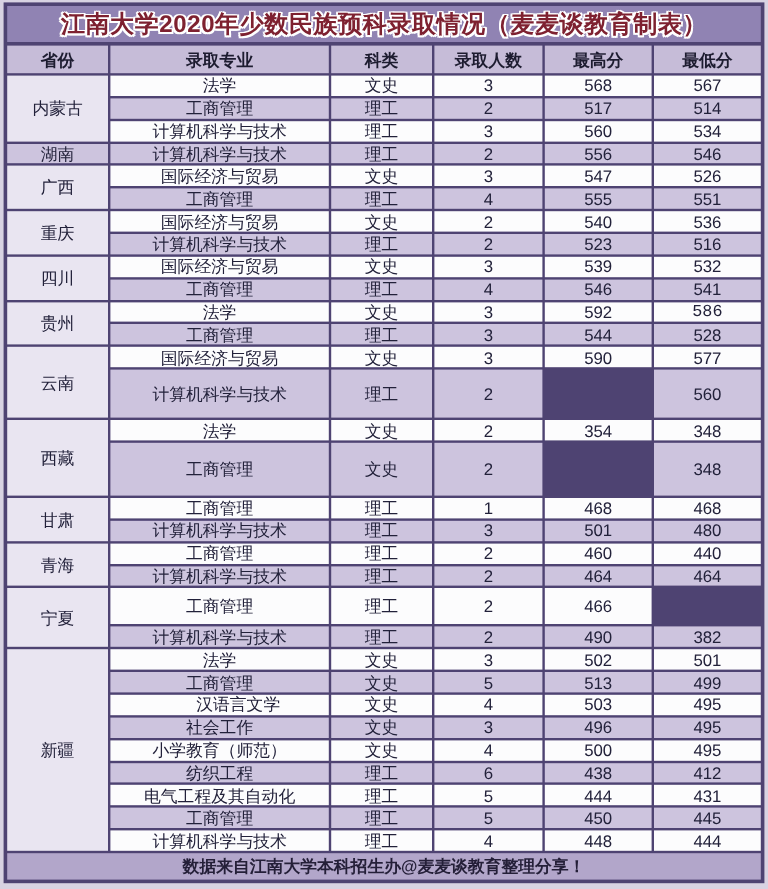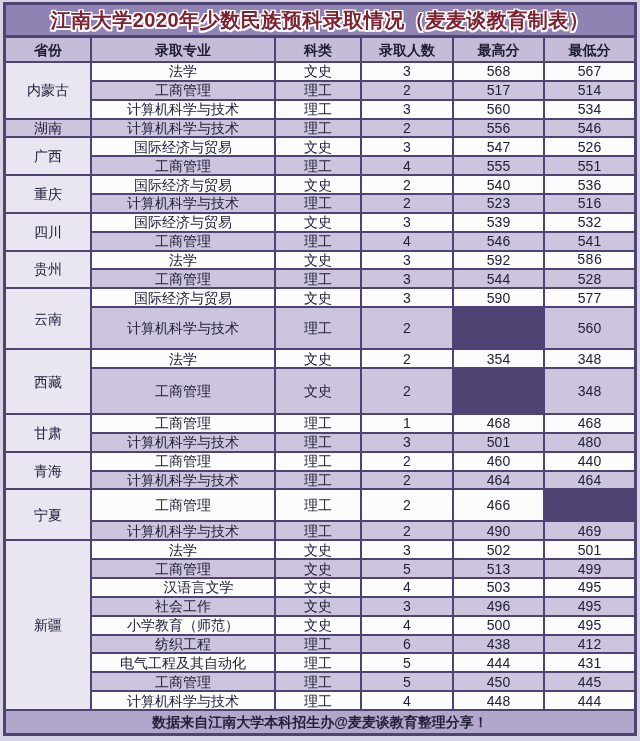--- a/index.html
+++ b/index.html
@@ -211,21 +211,21 @@
         <div class="cell province" style="grid-area: 22 / 1 / span 2;">宁夏</div>
         <div class="cell" style="grid-area: 22 / 2;">工商管理</div>
         <div class="cell" style="grid-area: 22 / 3;">理工</div>
         <div class="cell" style="grid-area: 22 / 4;">2</div>
         <div class="cell" style="grid-area: 22 / 5;">466</div>
         <div class="cell" style="grid-area: 22 / 6; margin-top: 30px;">449</div>
         <div class="cell stripe" style="grid-area: 23 / 2;">计算机科学与技术</div>
         <div class="cell stripe" style="grid-area: 23 / 3;">理工</div>
         <div class="cell stripe" style="grid-area: 23 / 4;">2</div>
         <div class="cell stripe" style="grid-area: 23 / 5;">490</div>
-        <div class="cell stripe" style="grid-area: 23 / 6;">469</div>
+        <div class="cell stripe" style="grid-area: 23 / 6;">382</div>
         <div class="cell province" style="grid-area: 24 / 1 / span 9;">新疆</div>
         <div class="cell" style="grid-area: 24 / 2;">法学</div>
         <div class="cell" style="grid-area: 24 / 3;">文史</div>
         <div class="cell" style="grid-area: 24 / 4;">3</div>
         <div class="cell" style="grid-area: 24 / 5;">502</div>
         <div class="cell" style="grid-area: 24 / 6;">501</div>
         <div class="cell stripe" style="grid-area: 25 / 2;">工商管理</div>
         <div class="cell stripe" style="grid-area: 25 / 3;">文史</div>
         <div class="cell stripe" style="grid-area: 25 / 4;">5</div>
         <div class="cell stripe" style="grid-area: 25 / 5;">513</div>

